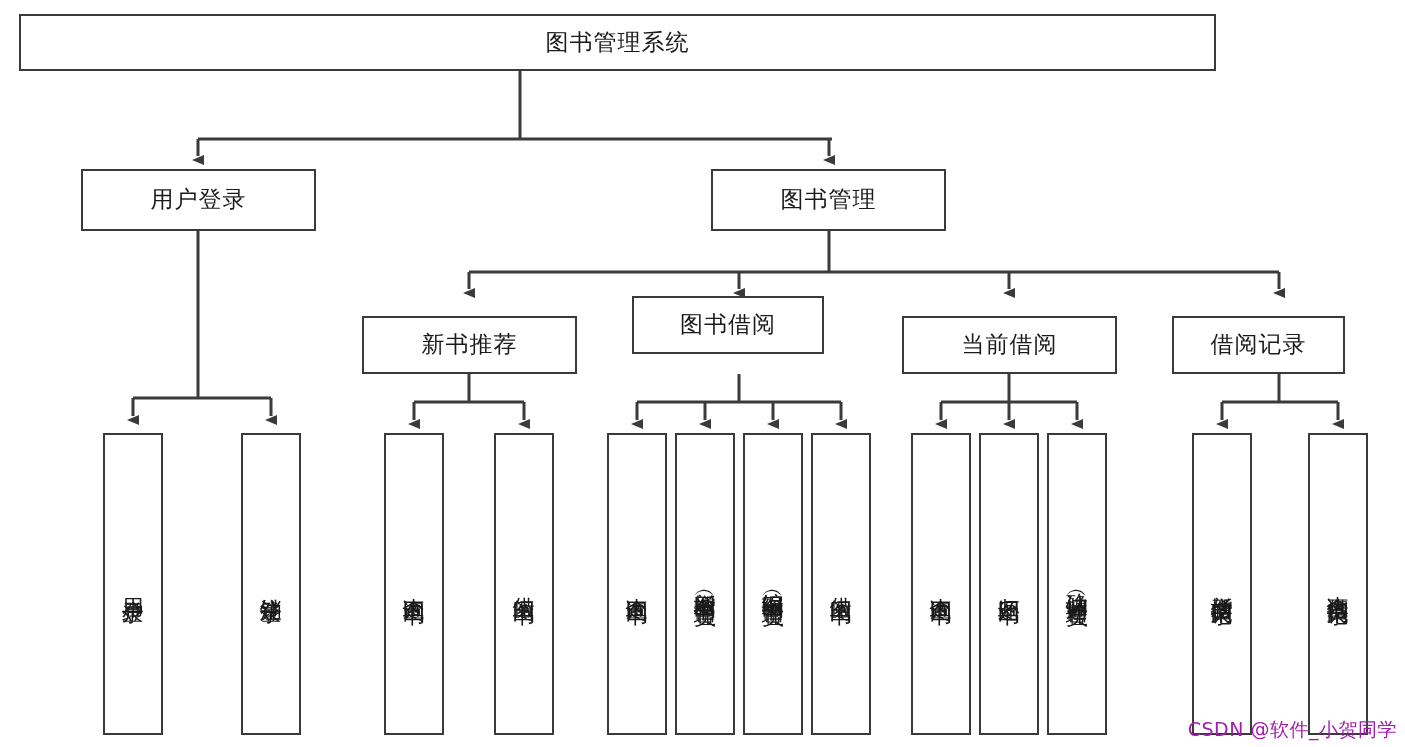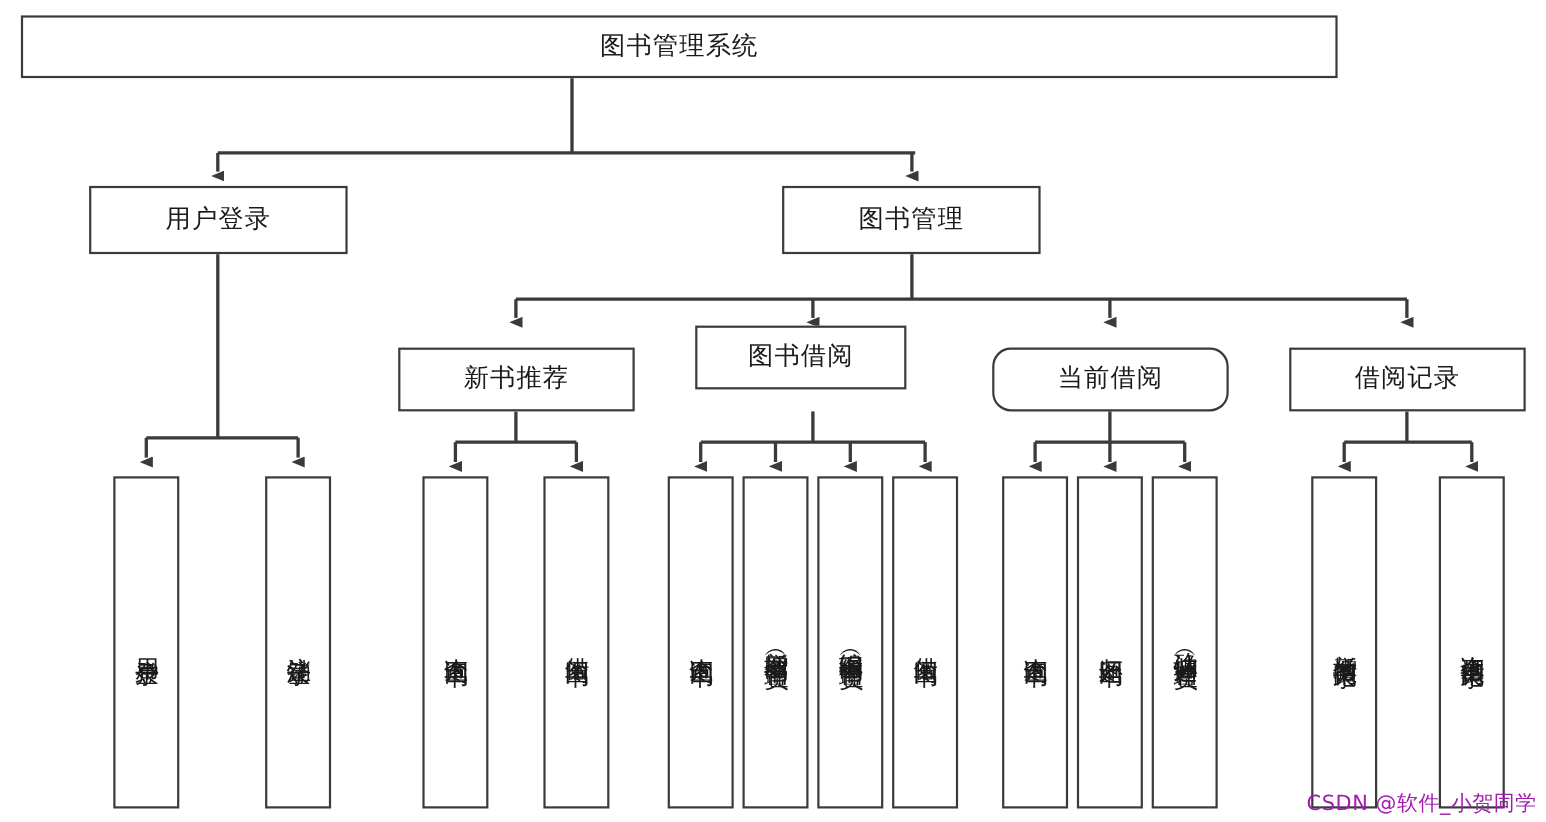--- a/index.html
+++ b/index.html
@@ -135,24 +135,24 @@
   <div class="node l2" style="left:711px; top:169px; width:235px; height:62px;">
     <span class="lbl">图书管理</span>
   </div>
 
   <div class="node l3" style="left:362px; top:316px; width:215px; height:58px;">
     <span class="lbl">新书推荐</span>
   </div>
   <div class="node l3" style="left:632px; top:296px; width:192px; height:58px;">
     <span class="lbl">图书借阅</span>
   </div>
-  <div class="node l3" style="left:902px; top:316px; width:215px; height:58px;border-radius:17px;">
+  <div class="node l3" style="left:902px; top:316px; width:215px; height:58px;">
     <span class="lbl">当前借阅</span>
   </div>
-  <div class="node l3" style="left:1172px; top:316px; width:215px; height:58px;">
+  <div class="node l3" style="left:1172px; top:316px; width:173px; height:58px;">
     <span class="lbl">借阅记录</span>
   </div>
 
   <div class="node leaf" style="left:103px; top:433px; width:60px; height:302px;">
     <span class="lbl">用户登录</span>
   </div>
   <div class="node leaf" style="left:241px; top:433px; width:60px; height:302px;">
     <span class="lbl">注销登录</span>
   </div>
 

